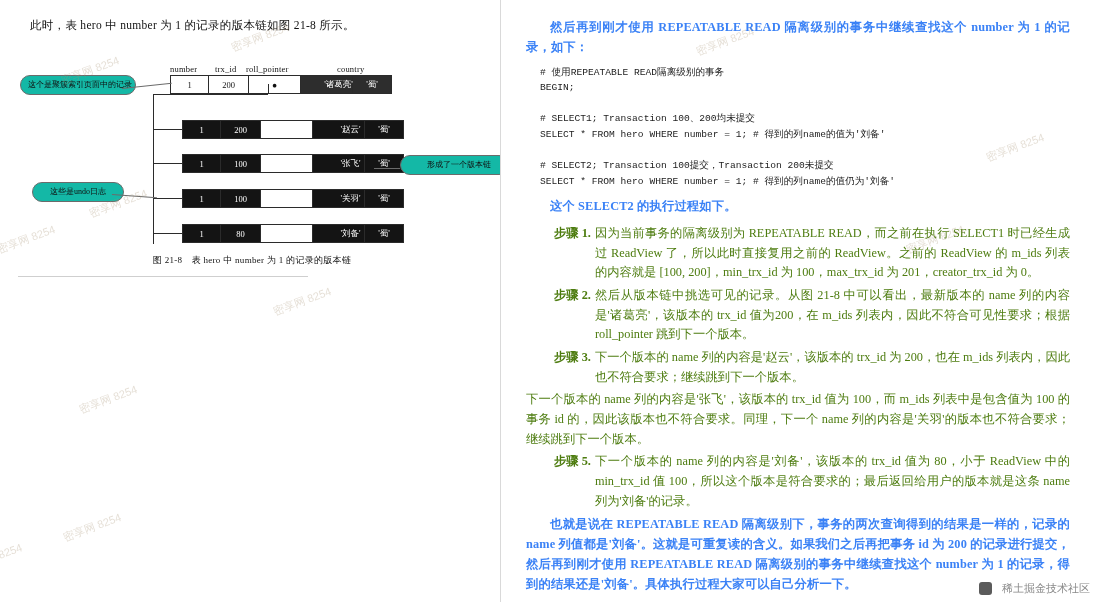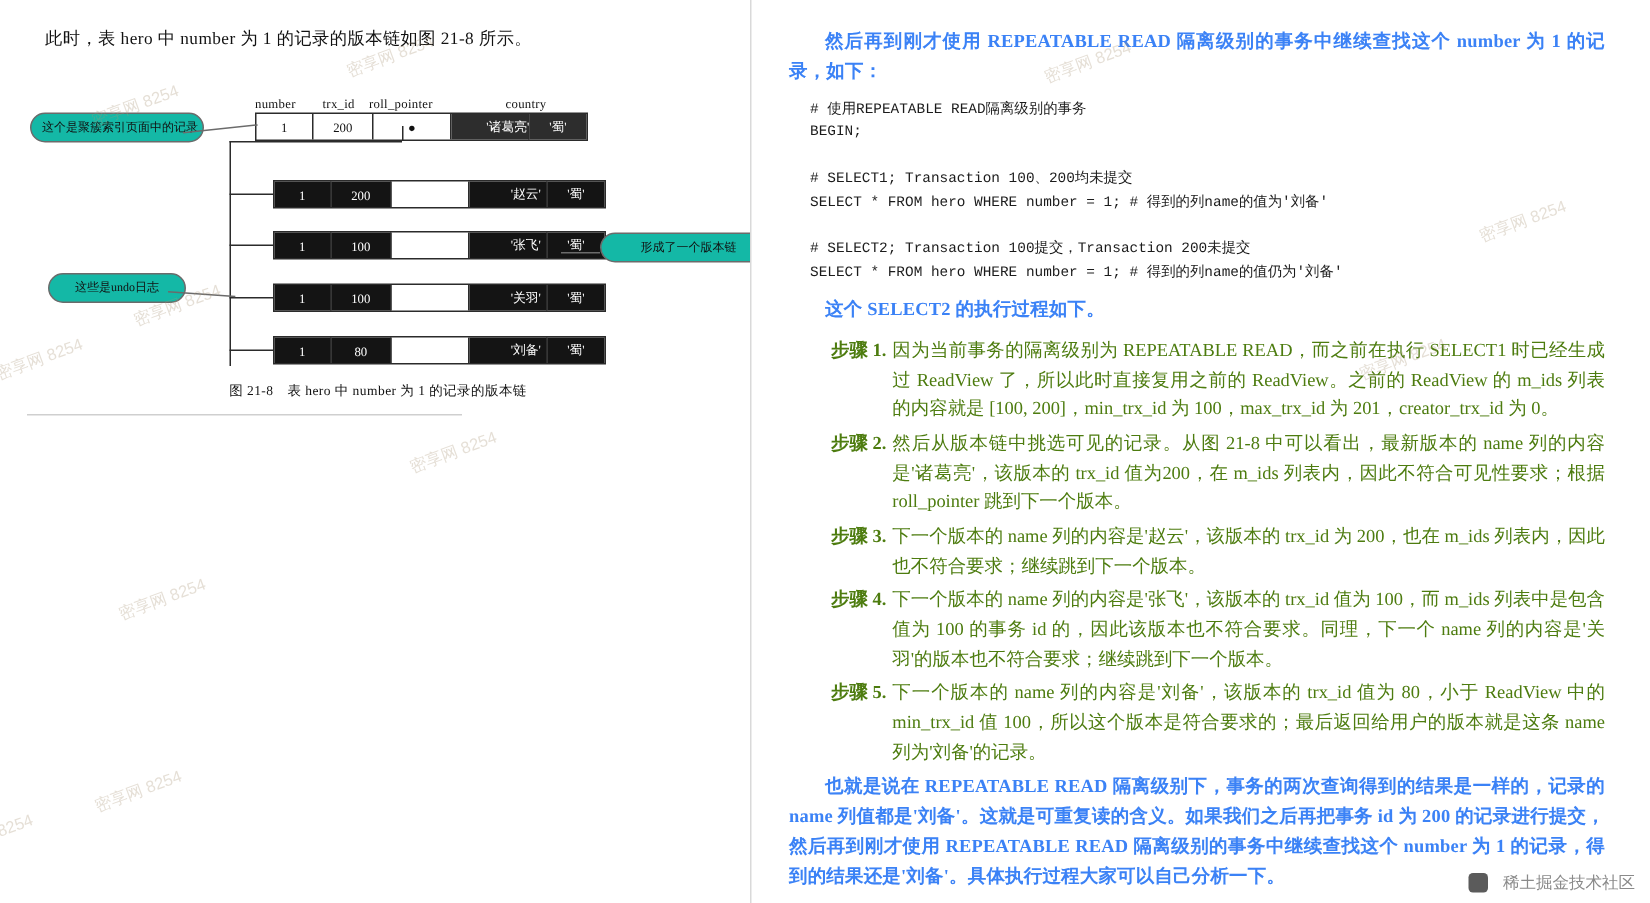--- a/index.html
+++ b/index.html
@@ -246,21 +246,20 @@
     </div>
     <div class="step">
       <span class="lbl">步骤 2.</span>
       <span class="txt">然后从版本链中挑选可见的记录。从图 21-8 中可以看出，最新版本的 name 列的内容是'诸葛亮'，该版本的 trx_id 值为200，在 m_ids 列表内，因此不符合可见性要求；根据 roll_pointer 跳到下一个版本。</span>
     </div>
     <div class="step">
       <span class="lbl">步骤 3.</span>
       <span class="txt">下一个版本的 name 列的内容是'赵云'，该版本的 trx_id 为 200，也在 m_ids 列表内，因此也不符合要求；继续跳到下一个版本。</span>
     </div>
     <div class="step">
-      <span class="lbl">步骤 4.</span>
       <span class="txt">下一个版本的 name 列的内容是'张飞'，该版本的 trx_id 值为 100，而 m_ids 列表中是包含值为 100 的事务 id 的，因此该版本也不符合要求。同理，下一个 name 列的内容是'关羽'的版本也不符合要求；继续跳到下一个版本。</span>
     </div>
     <div class="step">
       <span class="lbl">步骤 5.</span>
       <span class="txt">下一个版本的 name 列的内容是'刘备'，该版本的 trx_id 值为 80，小于 ReadView 中的 min_trx_id 值 100，所以这个版本是符合要求的；最后返回给用户的版本就是这条 name 列为'刘备'的记录。</span>
     </div>
 
     <p class="p indent tail">也就是说在 REPEATABLE READ 隔离级别下，事务的两次查询得到的结果是一样的，记录的 name 列值都是'刘备'。这就是可重复读的含义。如果我们之后再把事务 id 为 200 的记录进行提交，然后再到刚才使用 REPEATABLE READ 隔离级别的事务中继续查找这个 number 为 1 的记录，得到的结果还是'刘备'。具体执行过程大家可以自己分析一下。</p>
   </div>
 </div>

